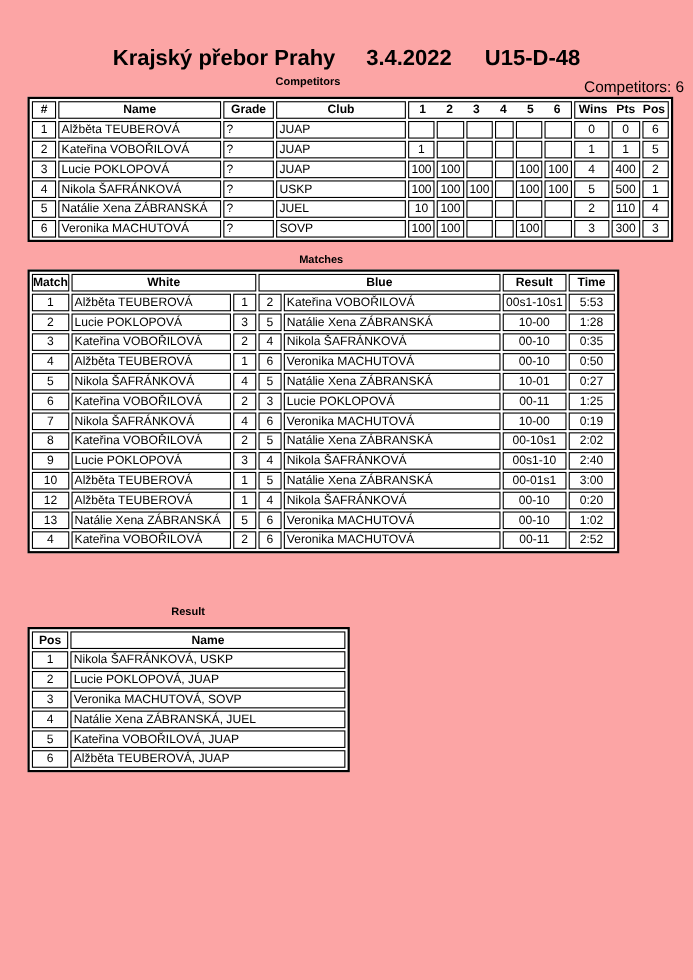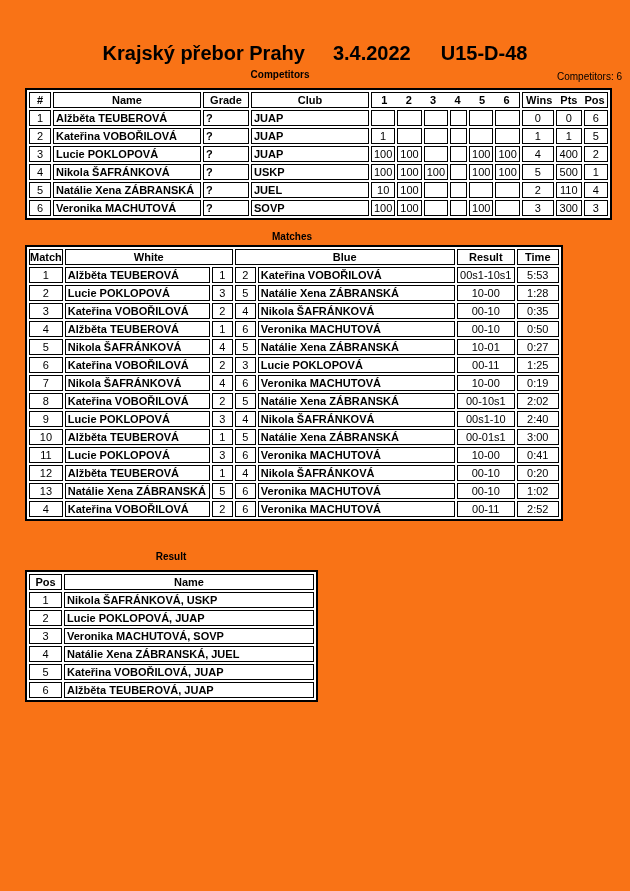--- a/index.html
+++ b/index.html
@@ -1,49 +1,49 @@
 <!DOCTYPE html>
 <html><head>
 <meta charset="utf-8">
 <style>
   * { margin:0; padding:0; box-sizing:border-box; }
   html,body { background:#ffffff; }
   .page {
-    position:relative; width:630px; height:891px; background:#f97316;
+    position:relative; width:630px; height:891px; background:#fca5a5;
     font-family:"Liberation Sans","DejaVu Sans",sans-serif; color:#000;
     overflow:hidden;
   }
   .page-title {
     position:absolute; top:42px; left:0; width:630px;
     display:flex; justify-content:center; align-items:baseline;
     font-weight:bold; font-size:20px; white-space:nowrap;
   }
   .t-date { margin-left:28px; }
   .t-cat  { margin-left:30px; }
   .sec-heading {
     position:absolute; font-weight:bold; font-size:10px; text-align:center;
   }
   #competitors-heading { top:69px;  left:0; width:560px; }
   #matches-heading     { top:231px; left:0; width:584px; }
   #results-heading     { top:551px; left:0; width:342px; }
-  .count { position:absolute; top:71px; right:8px; font-size:10px;margin-left:28px; }
+  .count { position:absolute; top:71px; right:8px; font-size:14px;margin-left:28px; }
 
   table.grid {
     position:absolute; border:2px solid #000;
     border-collapse:separate; border-spacing:2px;
     table-layout:fixed; background:#fff;
   }
   .grid th, .grid td {
     border:1px solid #000; height:16px; line-height:13px;
     font-size:11px; padding:0 2px; vertical-align:middle;
     white-space:nowrap; overflow:hidden;
   }
   .grid th { font-weight:bold; text-align:center; padding:0; overflow:visible; }
   .c { text-align:center; }
-  .l { text-align:left;font-weight:bold; }
+  .l { text-align:left; }
   .bl2 { border-left-width:2px; }
   .hsplit { display:flex; width:100%; }
   .hsplit span { flex:1; text-align:center; font-weight:bold; font-size:11px; line-height:14px; }
   #competitors-table { top:88px;  left:25px; }
   #matches-table     { top:245px; left:25px; }
   #results-table     { top:570px; left:25px; }
 </style>
 </head>
 <body>
 
@@ -299,29 +299,20 @@
       <tr>
         <td class="c">10</td>
         <td class="l">Alžběta TEUBEROVÁ</td>
         <td class="c">1</td>
         <td class="c">5</td>
         <td class="l">Natálie Xena ZÁBRANSKÁ</td>
         <td class="c">00-01s1</td>
         <td class="c">3:00</td>
       </tr>
       <tr>
-        <td class="c">11</td>
-        <td class="l">Lucie POKLOPOVÁ</td>
-        <td class="c">3</td>
-        <td class="c">6</td>
-        <td class="l">Veronika MACHUTOVÁ</td>
-        <td class="c">10-00</td>
-        <td class="c">0:41</td>
-      </tr>
-      <tr>
         <td class="c">12</td>
         <td class="l">Alžběta TEUBEROVÁ</td>
         <td class="c">1</td>
         <td class="c">4</td>
         <td class="l">Nikola ŠAFRÁNKOVÁ</td>
         <td class="c">00-10</td>
         <td class="c">0:20</td>
       </tr>
       <tr>
         <td class="c">13</td>

